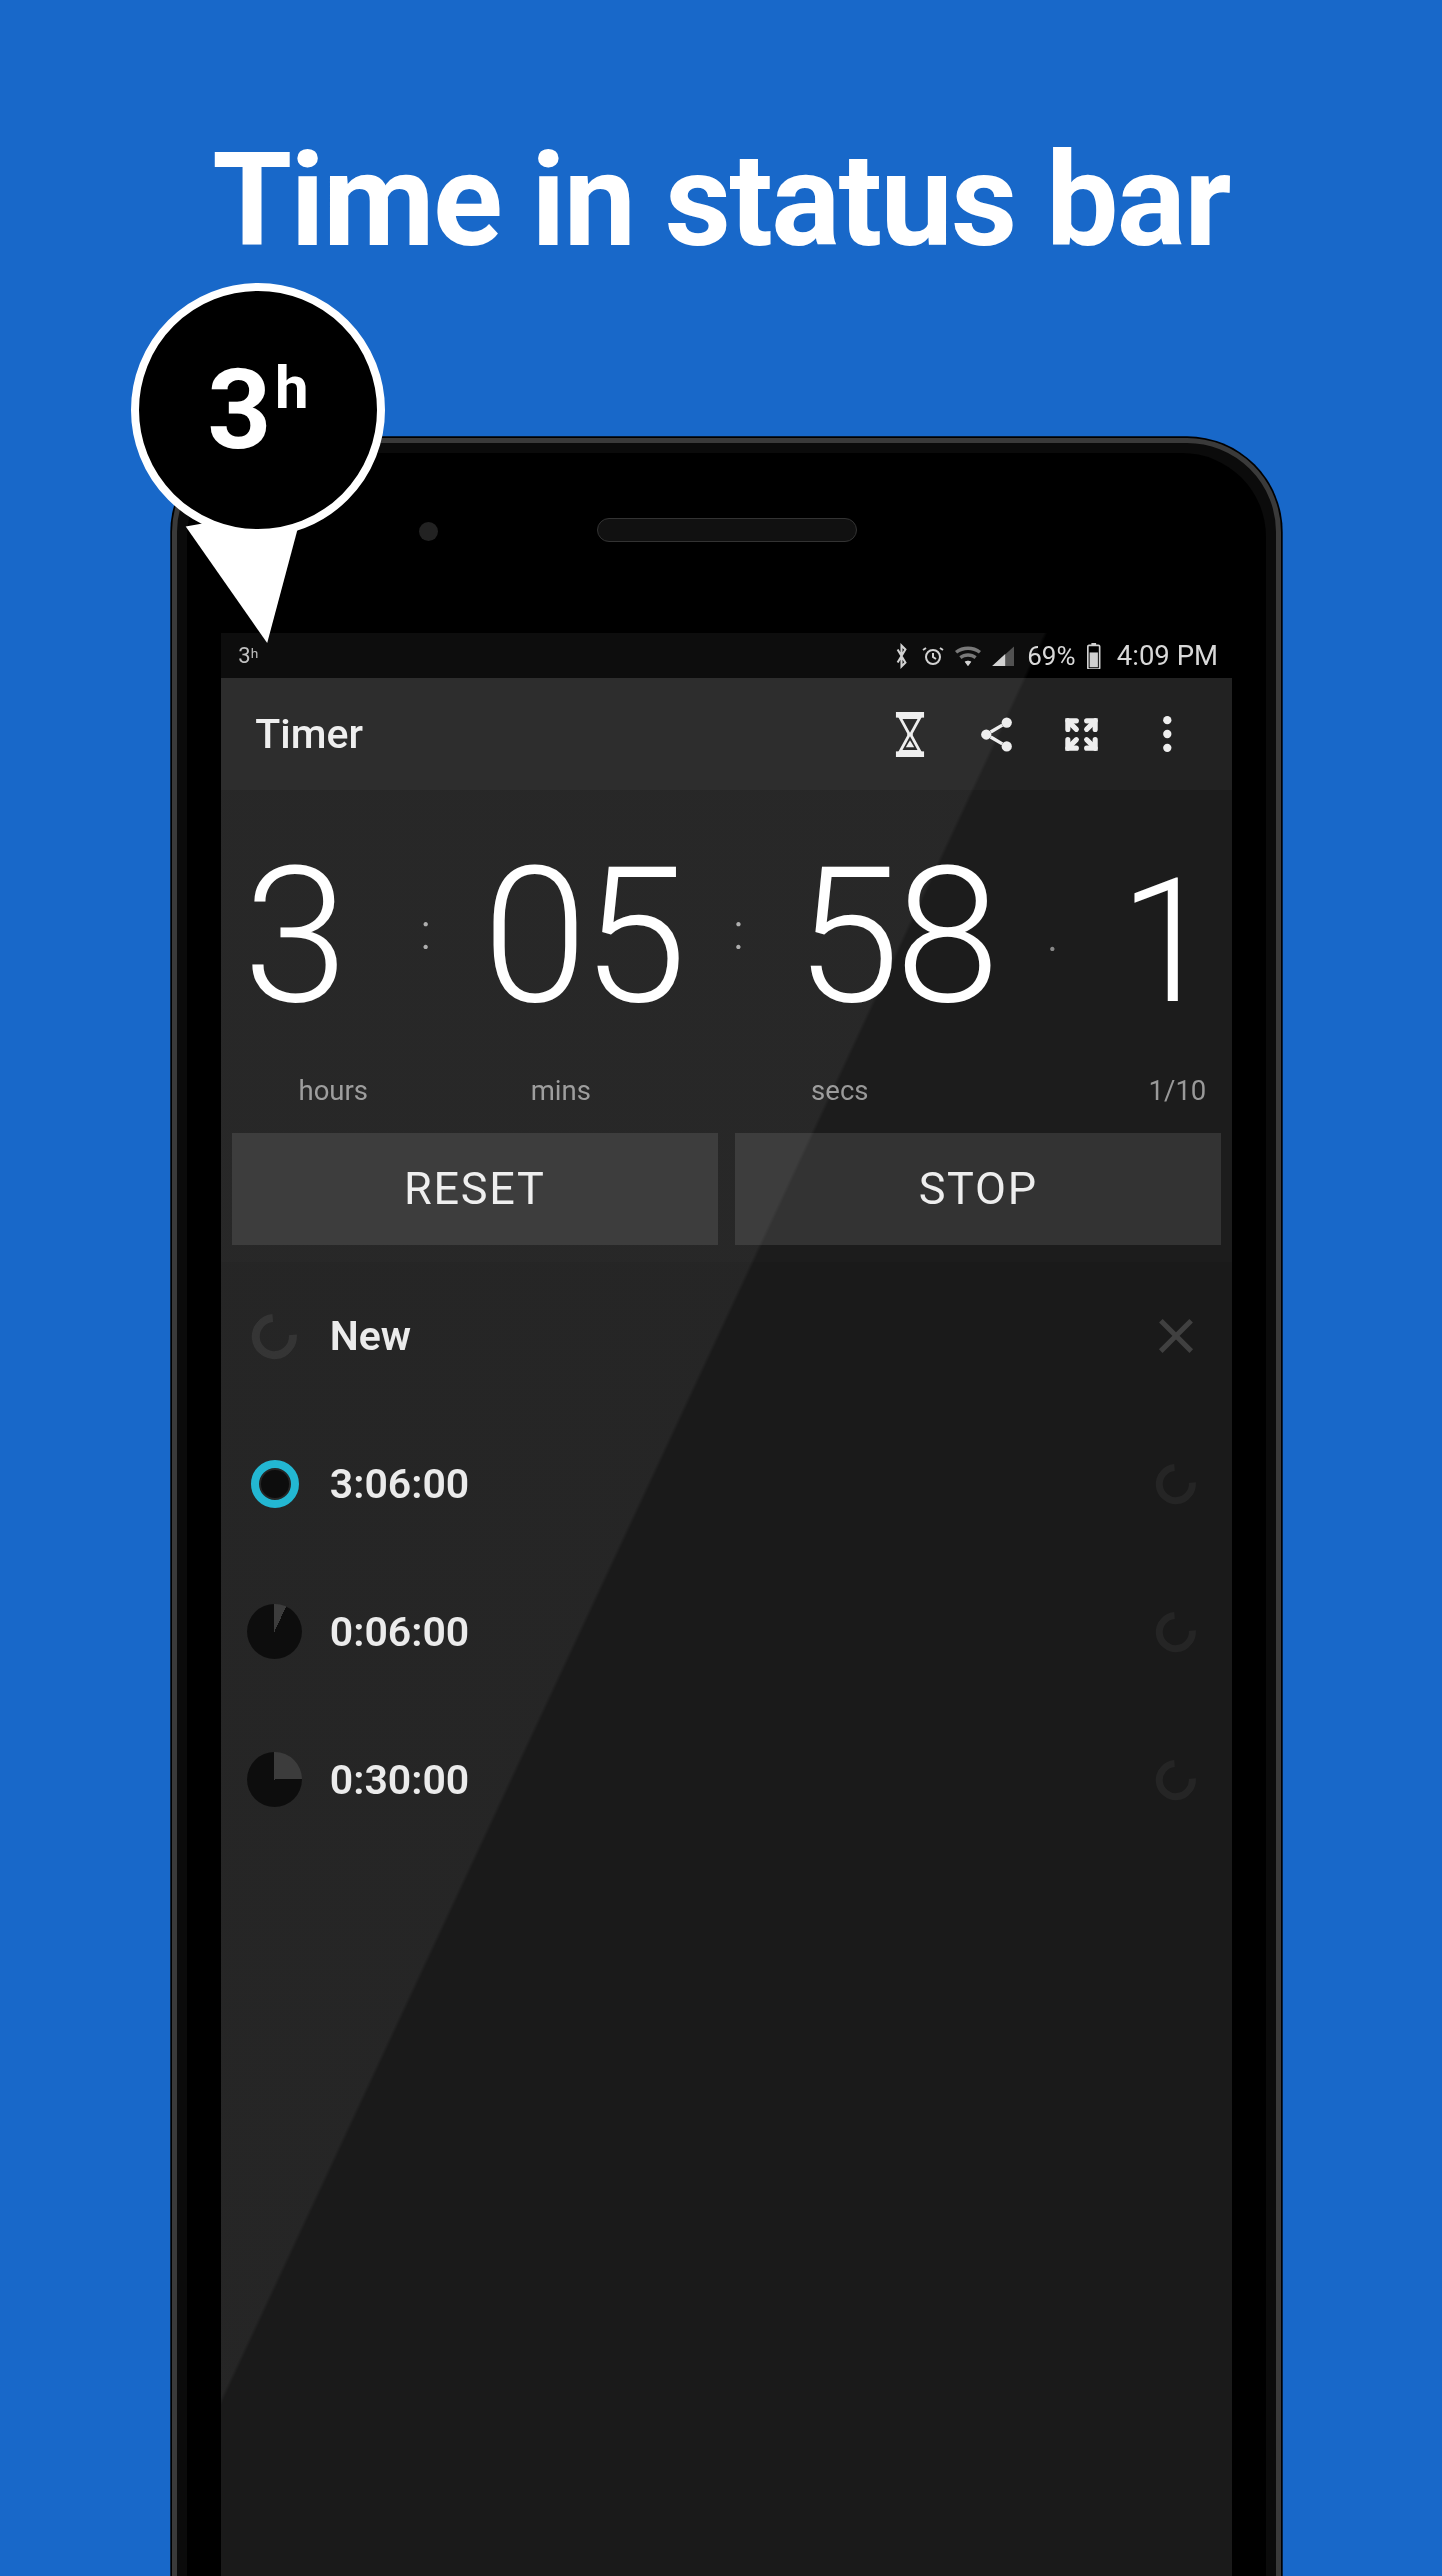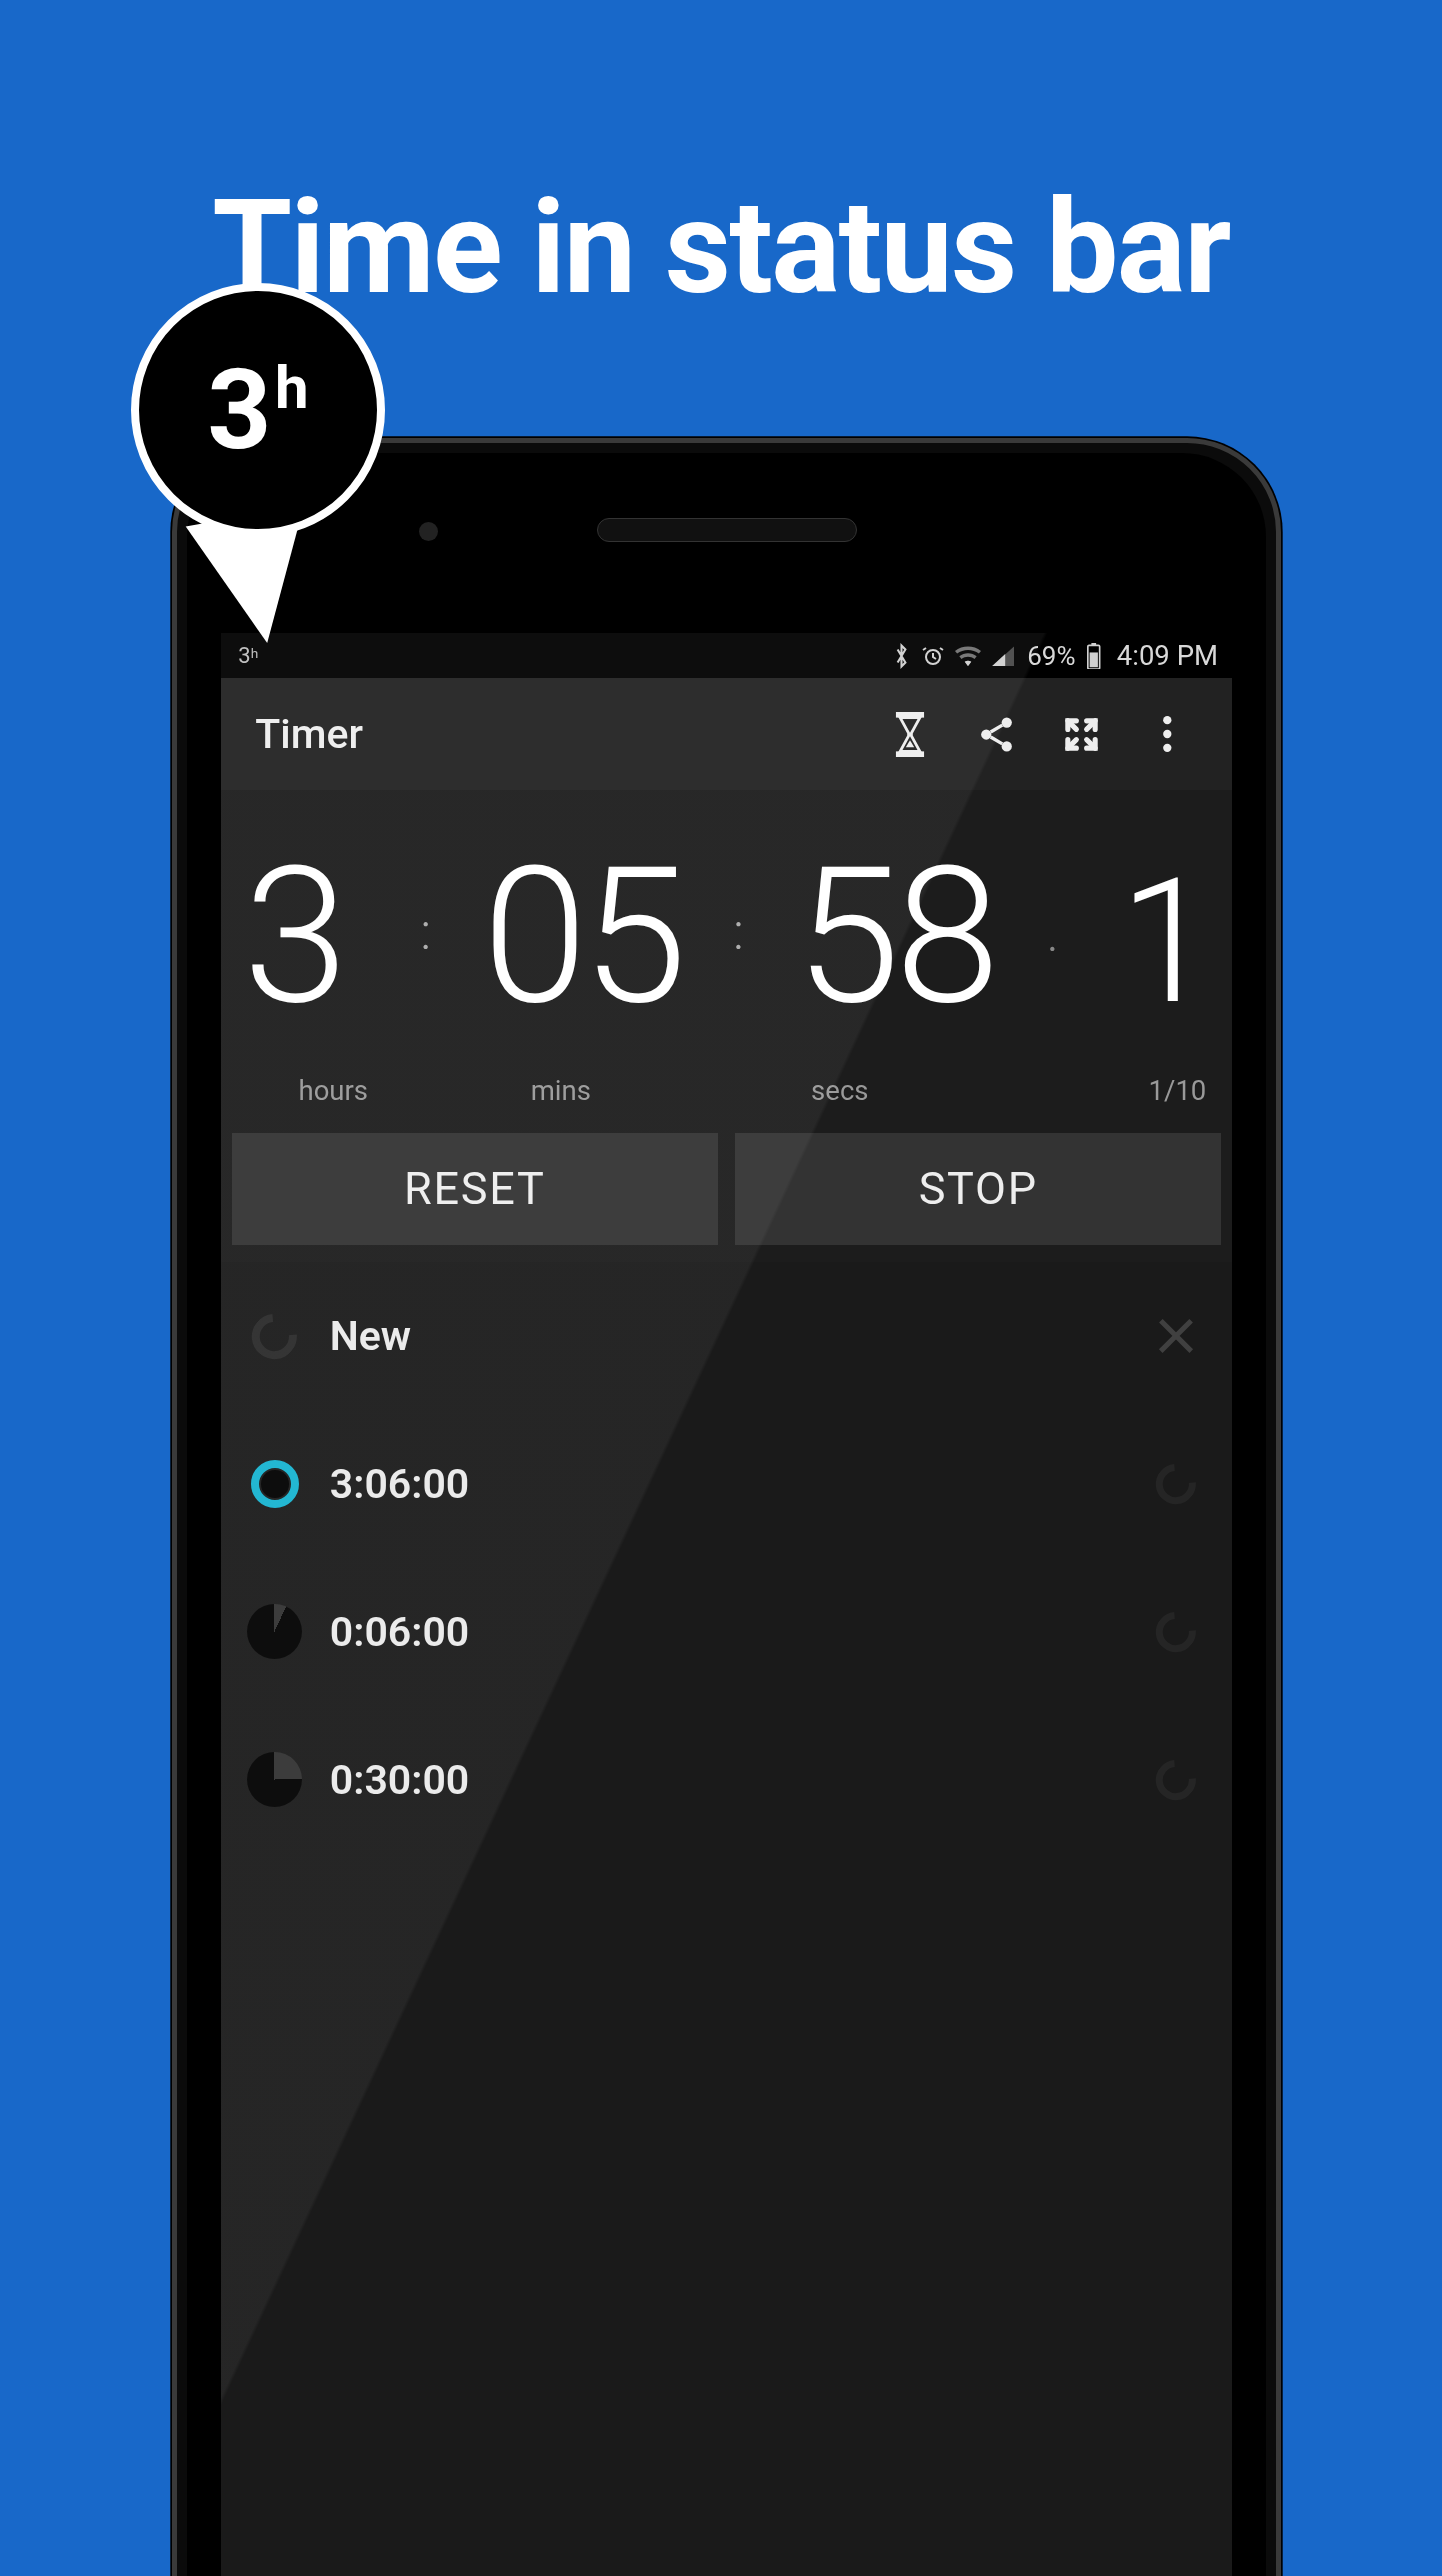--- a/index.html
+++ b/index.html
@@ -16,21 +16,20 @@
   
   .promo-title {
     position: absolute;
     top: 125px;
     left: 0;
     right: 0;
     text-align: center;
     font-size: 129px;
     font-weight: 700;
     letter-spacing: -1.7px;
-    margin-top: 47px;
   }
 
   
   .callout {
     position: absolute;
     top: 283px;
     left: 131px;
     width: 254px;
     height: 254px;
     border-radius: 50%;

